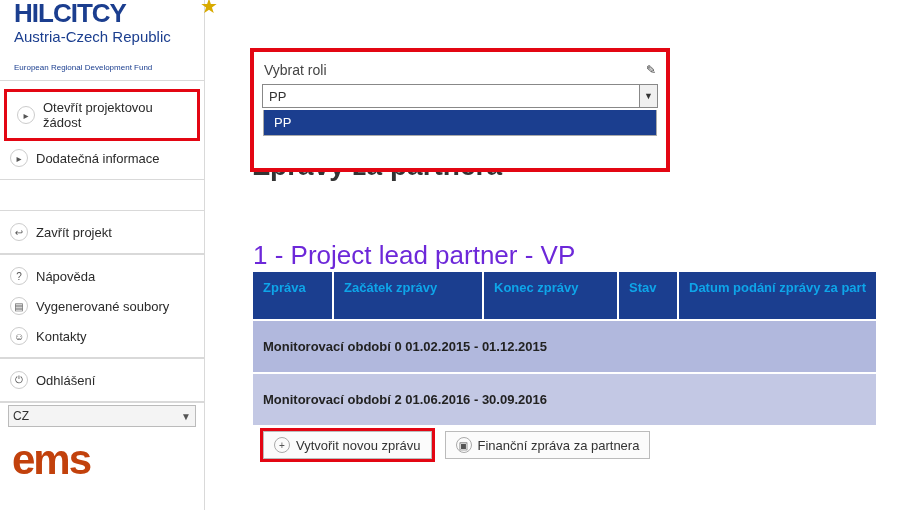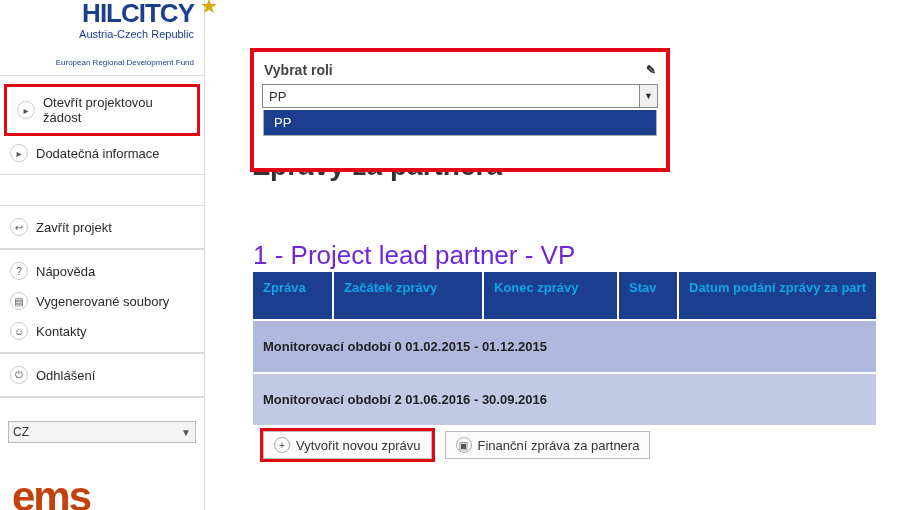--- a/index.html
+++ b/index.html
@@ -1,41 +1,41 @@
 <!DOCTYPE html>
 <html><head>
 <meta charset="utf-8">
 <style>
   * { box-sizing: border-box; margin: 0; padding: 0; }
   body { font-family: "Segoe UI", Arial, sans-serif; font-size: 13px; color: #333; background: #fff; width: 917px; height: 510px; overflow: hidden; position: relative; }
 
   .sidebar { position: absolute; left: 0; top: 0; width: 205px; height: 510px; background: #fff; border-right: 1px solid #d9d9d9; }
-  .logo-block { padding: 0 10px 8px 0; text-align: right; }
+  .logo-block { padding: 0 10px 8px 14px; }
   .logo-main { color: #1b3e8f; font-weight: 700; font-size: 26px; line-height: 1; letter-spacing: -1px; }
-  .logo-sub { color: #1b3e8f; font-size: 11px; margin-top: 2px; }
+  .logo-sub { color: #1b3e8f; font-size: 15px; margin-top: 2px; }
   .logo-fund { color: #1b3e8f; font-size: 8px; margin-top: 18px; }
 
   .side-section { border-top: 1px solid #d9d9d9; border-bottom: 1px solid #d9d9d9; padding: 6px 0; }
   .side-item { display: flex; align-items: center; padding: 6px 10px; cursor: pointer; color: #2a2a2a; }
   .side-icon { width: 18px; height: 18px; border-radius: 50%; background: #fff; border: 1px solid #ccc; display: inline-flex; align-items: center; justify-content: center; margin-right: 8px; font-size: 10px; color: #555; flex-shrink: 0; }
 
   .red-frame { border: 3px solid #e30613; }
   .sidebar .red-frame { margin: 2px 4px; padding: 2px 0; }
 
-  .lang-row { border-top: 1px solid #d9d9d9; padding: 23px 8px; display:flex; }
+  .lang-row { border-top: 1px solid #d9d9d9; padding: 2px 8px; display:flex; }
   .lang-select { flex:1; height:22px; border:1px solid #bbb; background:#f4f4f4; font-size:12px; padding:0 4px; display:flex; align-items:center; justify-content:space-between; }
   .down-caret { font-size:10px; color:#555; }
 
   .ems-logo { padding: 10px 12px; }
   .ems-text { font-family: Arial, sans-serif; font-weight: 800; font-size: 42px; color: #c2410c; line-height:1; letter-spacing:-2px; position:relative; display:inline-block;}
   .ems-star { position:absolute; top:-6px; right:-14px; font-size:20px; color:#d8aa00; }
 
   .main { position: absolute; left: 205px; top: 0; right: 0; height: 510px; padding: 0; }
   .role-box { position: absolute; left: 45px; top: 48px; width: 420px; border: 4px solid #e30613; background: #fff; padding: 8px 8px 60px 8px; }
-  .role-label-row { display:flex; align-items:center; justify-content:space-between; padding: 2px 2px 6px 2px; font-weight: bold; }
+  .role-label-row { display:flex; align-items:center; justify-content:space-between; padding: 2px 2px 6px 2px; }
   .role-label { font-size: 14px; color: #444; }
   .pencil { font-size: 12px; color: #333; }
   .role-select { position: relative; border:1px solid #888; height:24px; display:flex; align-items:center; background:#fff; }
   .role-select-val { flex:1; padding:0 6px; font-size:13px; }
   .role-select-btn { width:18px; height:22px; border-left:1px solid #888; display:flex; align-items:center; justify-content:center; font-size:9px; color:#333; background:#f0f0f0; }
   .role-dd { position:absolute; left:0; right:0; top:25px; background:#fff; border:1px solid #aaa; border-top:none; }
   .role-opt { padding:5px 10px; font-size:13px; cursor:pointer; }
   .role-opt.selected { background:#1b3e8f; color:#fff; }
 
   .behind-title { position:absolute; left:48px; top:150px; font-size:28px; font-weight:700; color:#333; z-index:-1;}

